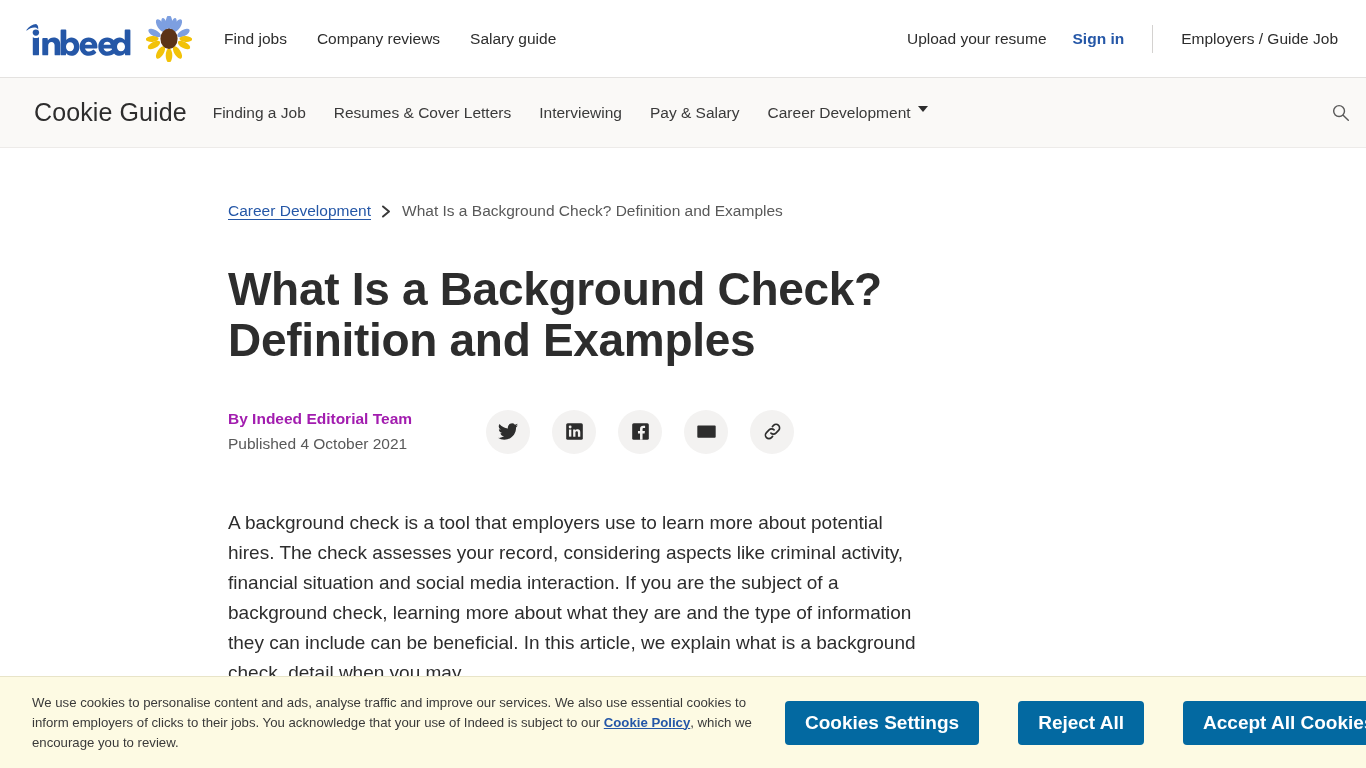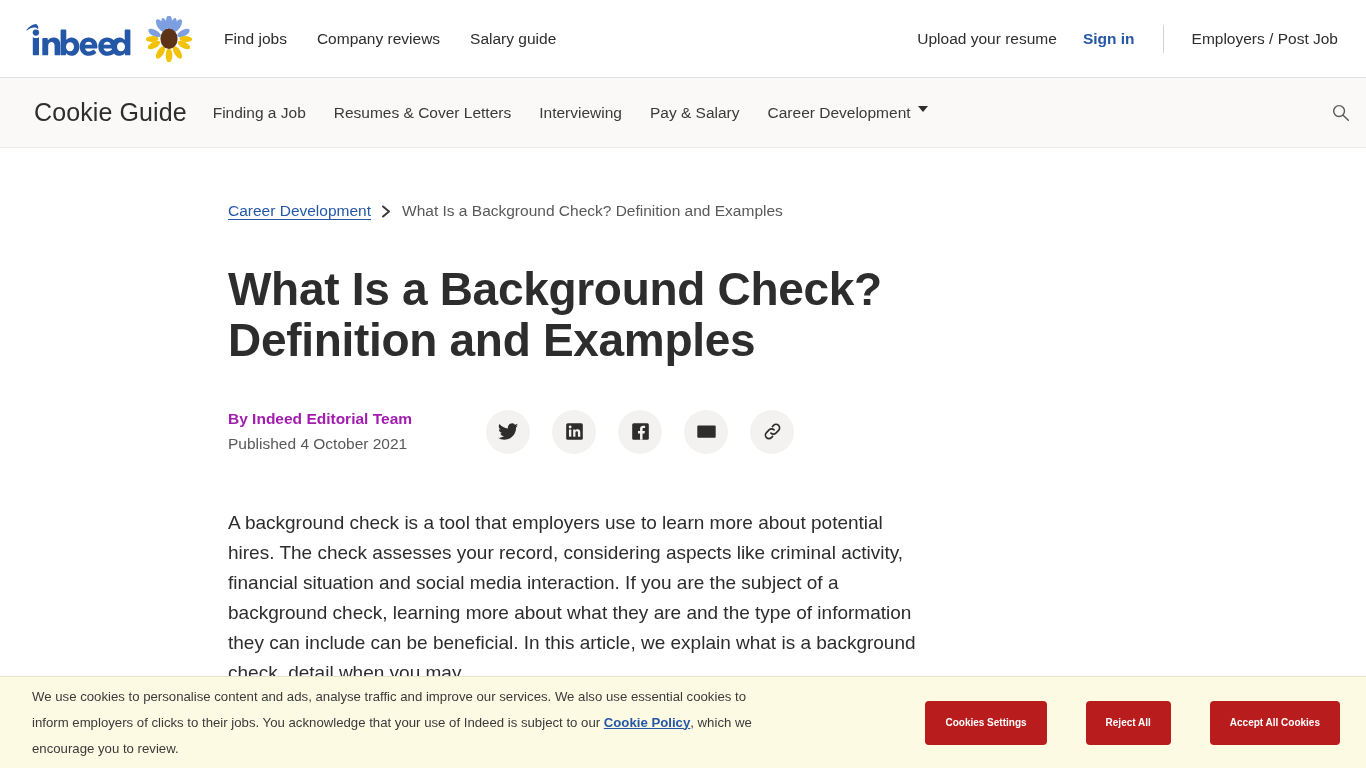--- a/index.html
+++ b/index.html
@@ -204,43 +204,43 @@
     left: 0; right: 0; bottom: 0;
     height: 92px;
     background: #fdfae3;
     border-top: 1px solid #e8e4c8;
     display: flex;
     align-items: center;
     padding: 0 26px 0 32px;
   }
   .cookie-text {
     font-size: 13.2px;
-    line-height: 26px;
+    line-height: 20px;
     color: #3a3a3a;
     max-width: 730px;
     flex: 0 0 auto;
   }
   .cookie-link {
     color: #2557a7;
     font-weight: bold;
     text-decoration: underline;
     cursor: pointer;
   }
   .cookie-actions {
     margin-left: auto;
     display: flex;
     align-items: center;
     gap: 16px;
   }
   .cookie-btn {
-    background: #b91c1c;
+    background: #0369a1;
     color: #ffffff;
     border: none;
     border-radius: 4px;
-    font-size: 10px;
+    font-size: 19px;
     font-weight: bold;
     font-family: "Liberation Sans", sans-serif;
     padding: 0 20px;
     height: 44px;
     cursor: pointer;
     white-space: nowrap;
     margin-left: 23px;
   }
 </style>
 </head>
@@ -295,21 +295,21 @@
     <div class="topnav-links">
       <a class="topnav-link" href="#">Find jobs</a>
       <a class="topnav-link" href="#">Company reviews</a>
       <a class="topnav-link" href="#">Salary guide</a>
     </div>
 
     <div class="topnav-right">
       <a class="topnav-link" href="#">Upload your resume</a>
       <a class="signin-link" href="#">Sign in</a>
       <span class="nav-divider"></span>
-      <a class="topnav-link" href="#">Employers / Post Job</a>
+      <a class="topnav-link" href="#">Employers / Guide Job</a>
     </div>
   </div>
 
   <div class="guidebar">
     <div class="guide-title">Cookie Guide</div>
 
     <div class="guide-links">
       <a class="guide-link" href="#">
         <span>Finding a Job</span>
       </a>

